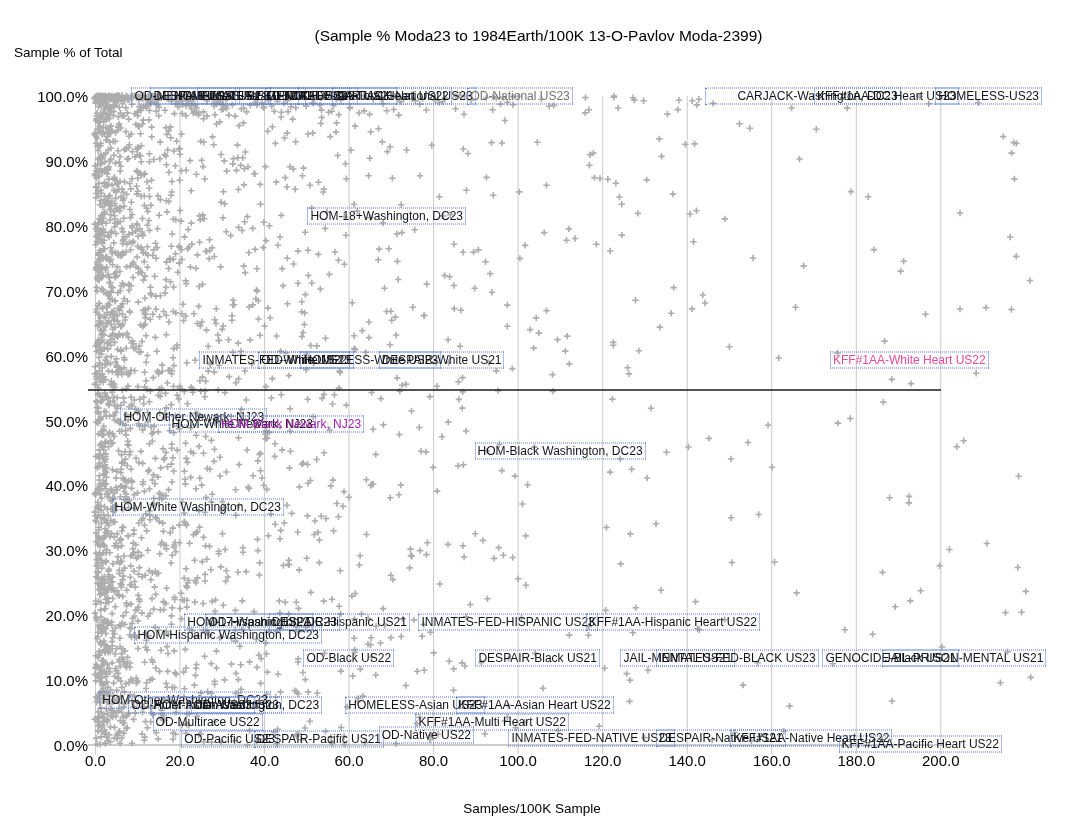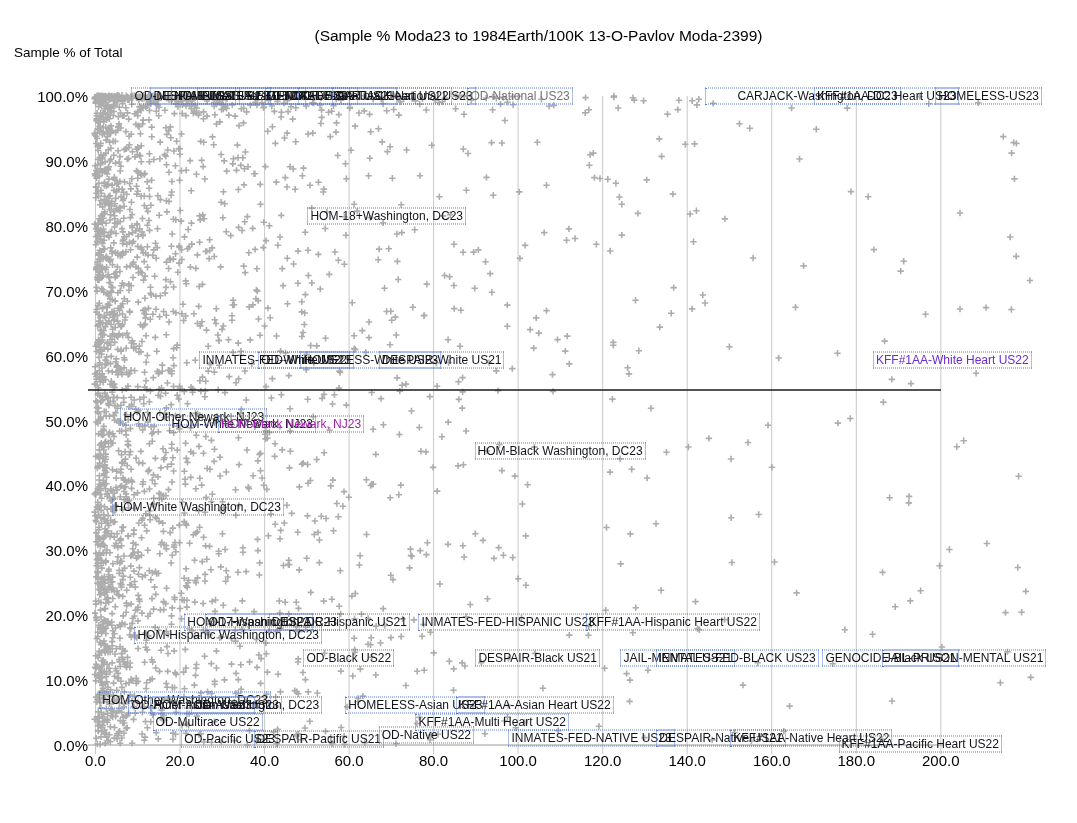--- a/index.html
+++ b/index.html
@@ -79,21 +79,21 @@
       <div class="anno" style="left: 332.184px; top: 96px; border-color: rgb(91, 127, 212); color: rgb(16, 19, 26);">CARJACK-National US23</div>
       <div class="anno" style="left: 467.432px; top: 96px; border-color: rgb(91, 127, 212); color: #737373;">OD-National US23</div>
       <div class="anno" style="left: 705.384px; top: 96px; border-color: rgb(91, 127, 212); color: rgb(16, 19, 26); padding-left: 31px;">CARJACK-Washington, DC23</div>
       <div class="anno" style="left: 814.005px; top: 96px; border-color: rgb(91, 127, 212); color: rgb(16, 19, 26);">KFF#1AA-DC Heart US23</div>
       <div class="anno" style="left: 935.306px; top: 96px; border-color: rgb(91, 127, 212); color: rgb(16, 19, 26);">HOMELESS-US23</div>
       <div class="anno" style="left: 295.413px; top: 216.065px; border-color: rgb(91, 127, 212); color: rgb(16, 19, 26); margin-left: 12px;">HOM-18+Washington, DC23</div>
       <div class="anno" style="left: 199.472px; top: 360.143px; border-color: rgb(91, 127, 212); color: rgb(16, 19, 26);">INMATES-FED-White US23</div>
       <div class="anno" style="left: 258.22px; top: 360.143px; border-color: rgb(91, 127, 212); color: rgb(16, 19, 26);">OD-White US22</div>
       <div class="anno" style="left: 300.485px; top: 360.143px; border-color: rgb(91, 127, 212); color: rgb(16, 19, 26);">HOMELESS-White US23</div>
       <div class="anno" style="left: 378.675px; top: 360.143px; border-color: rgb(91, 127, 212); color: rgb(16, 19, 26);">DESPAIR-White US21</div>
-      <div class="anno" style="left: 873px; top: 360.143px; border-color: rgb(91, 127, 212); color: #6d28d9;">KFF#1AA-White Heart US22</div>
+      <div class="anno" style="left: 830px; top: 360.143px; border-color: rgb(91, 127, 212); color: #ec4899;">KFF#1AA-White Heart US22</div>
       <div class="anno" style="left: 120.436px; top: 417.255px; border-color: rgb(91, 127, 212); color: rgb(16, 19, 26);">HOM-Other Newark, NJ23</div>
       <div class="anno" style="left: 168.618px; top: 424.394px; border-color: rgb(91, 127, 212); color: rgb(16, 19, 26);">HOM-White Newark, NJ23</div>
       <div class="anno" style="left: 218.068px; top: 424.394px; border-color: rgb(91, 127, 212); color: #a21caf;">HOM-Black Newark, NJ23</div>
       <div class="anno" style="left: 474.617px; top: 451.003px; border-color: rgb(91, 127, 212); color: rgb(16, 19, 26);">HOM-Black Washington, DC23</div>
       <div class="anno" style="left: 111.561px; top: 507.466px; border-color: rgb(91, 127, 212); color: rgb(16, 19, 26);">HOM-White Washington, DC23</div>
       <div class="anno" style="left: 184.256px; top: 622.339px; border-color: rgb(91, 127, 212); color: rgb(16, 19, 26);">HOM-17-Washington, DC23</div>
       <div class="anno" style="left: 205.389px; top: 622.339px; border-color: rgb(91, 127, 212); color: rgb(16, 19, 26);">OD-Hispanic US22</div>
       <div class="anno" style="left: 268.786px; top: 622.339px; border-color: rgb(91, 127, 212); color: rgb(16, 19, 26);">DESPAIR-Hispanic US21</div>
       <div class="anno" style="left: 418.405px; top: 622.339px; border-color: rgb(91, 127, 212); color: rgb(16, 19, 26);">INMATES-FED-HISPANIC US23</div>
       <div class="anno" style="left: 585.774px; top: 622.339px; border-color: rgb(91, 127, 212); color: rgb(16, 19, 26);">KFF#1AA-Hispanic Heart US22</div>
@@ -113,13 +113,14 @@
       <div class="anno" style="left: 152.558px; top: 722.285px; border-color: rgb(91, 127, 212); color: rgb(16, 19, 26);">OD-Multirace US22</div>
       <div class="anno" style="left: 415.446px; top: 722.285px; border-color: rgb(91, 127, 212); color: rgb(16, 19, 26);">KFF#1AA-Multi Heart US22</div>
       <div class="anno" style="left: 181.298px; top: 739.159px; border-color: rgb(91, 127, 212); color: rgb(16, 19, 26);">OD-Pacific US23</div>
       <div class="anno" style="left: 253.571px; top: 739.159px; border-color: rgb(91, 127, 212); color: rgb(16, 19, 26);">DESPAIR-Pacific US21</div>
       <div class="anno" style="left: 378.675px; top: 735.265px; border-color: rgb(91, 127, 212); color: rgb(16, 19, 26);">OD-Native US22</div>
       <div class="anno" style="left: 508.429px; top: 737.861px; border-color: rgb(91, 127, 212); color: rgb(16, 19, 26);">INMATES-FED-NATIVE US23</div>
       <div class="anno" style="left: 656.357px; top: 737.861px; border-color: rgb(91, 127, 212); color: rgb(16, 19, 26);">DESPAIR-Native US21</div>
       <div class="anno" style="left: 730.32px; top: 737.861px; border-color: rgb(91, 127, 212); color: rgb(16, 19, 26);">KFF#1AA-Native Heart US22</div>
       <div class="anno" style="left: 838.519px; top: 743.702px; border-color: rgb(91, 127, 212); color: rgb(16, 19, 26);">KFF#1AA-Pacific Heart US22</div>
     </div>
+  <div class="x-axis-label">Samples/100K Sample</div>
 </div>
 
 </body></html>

